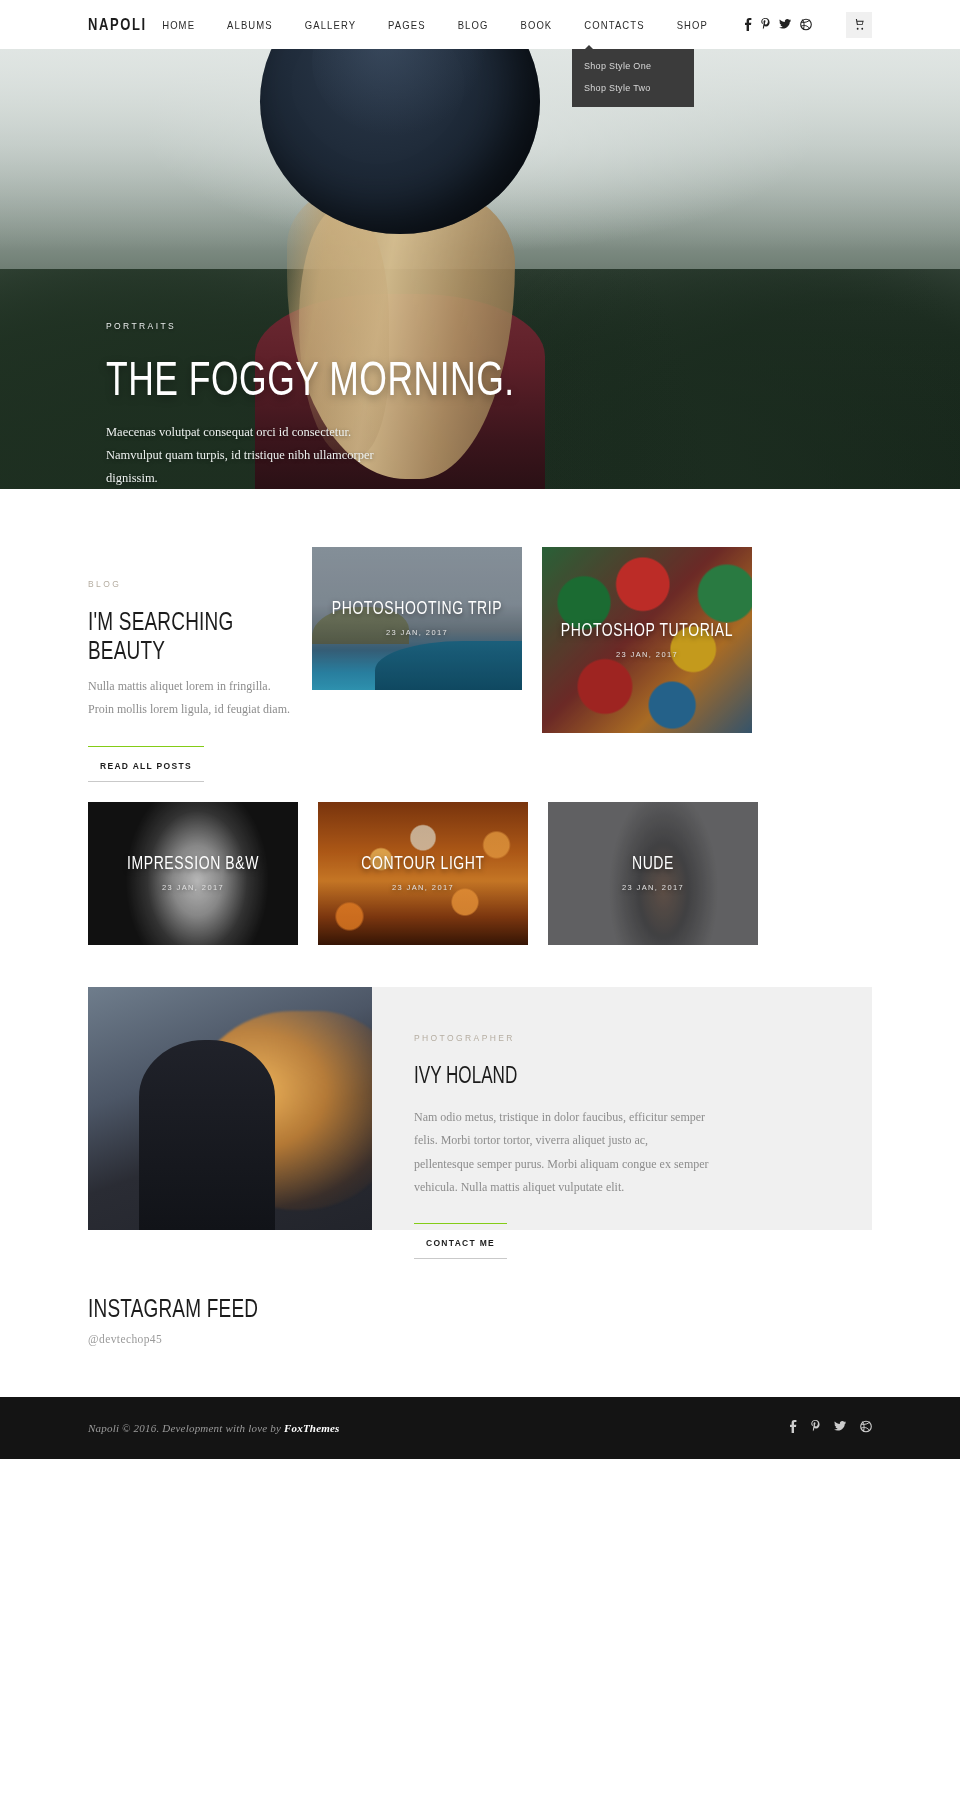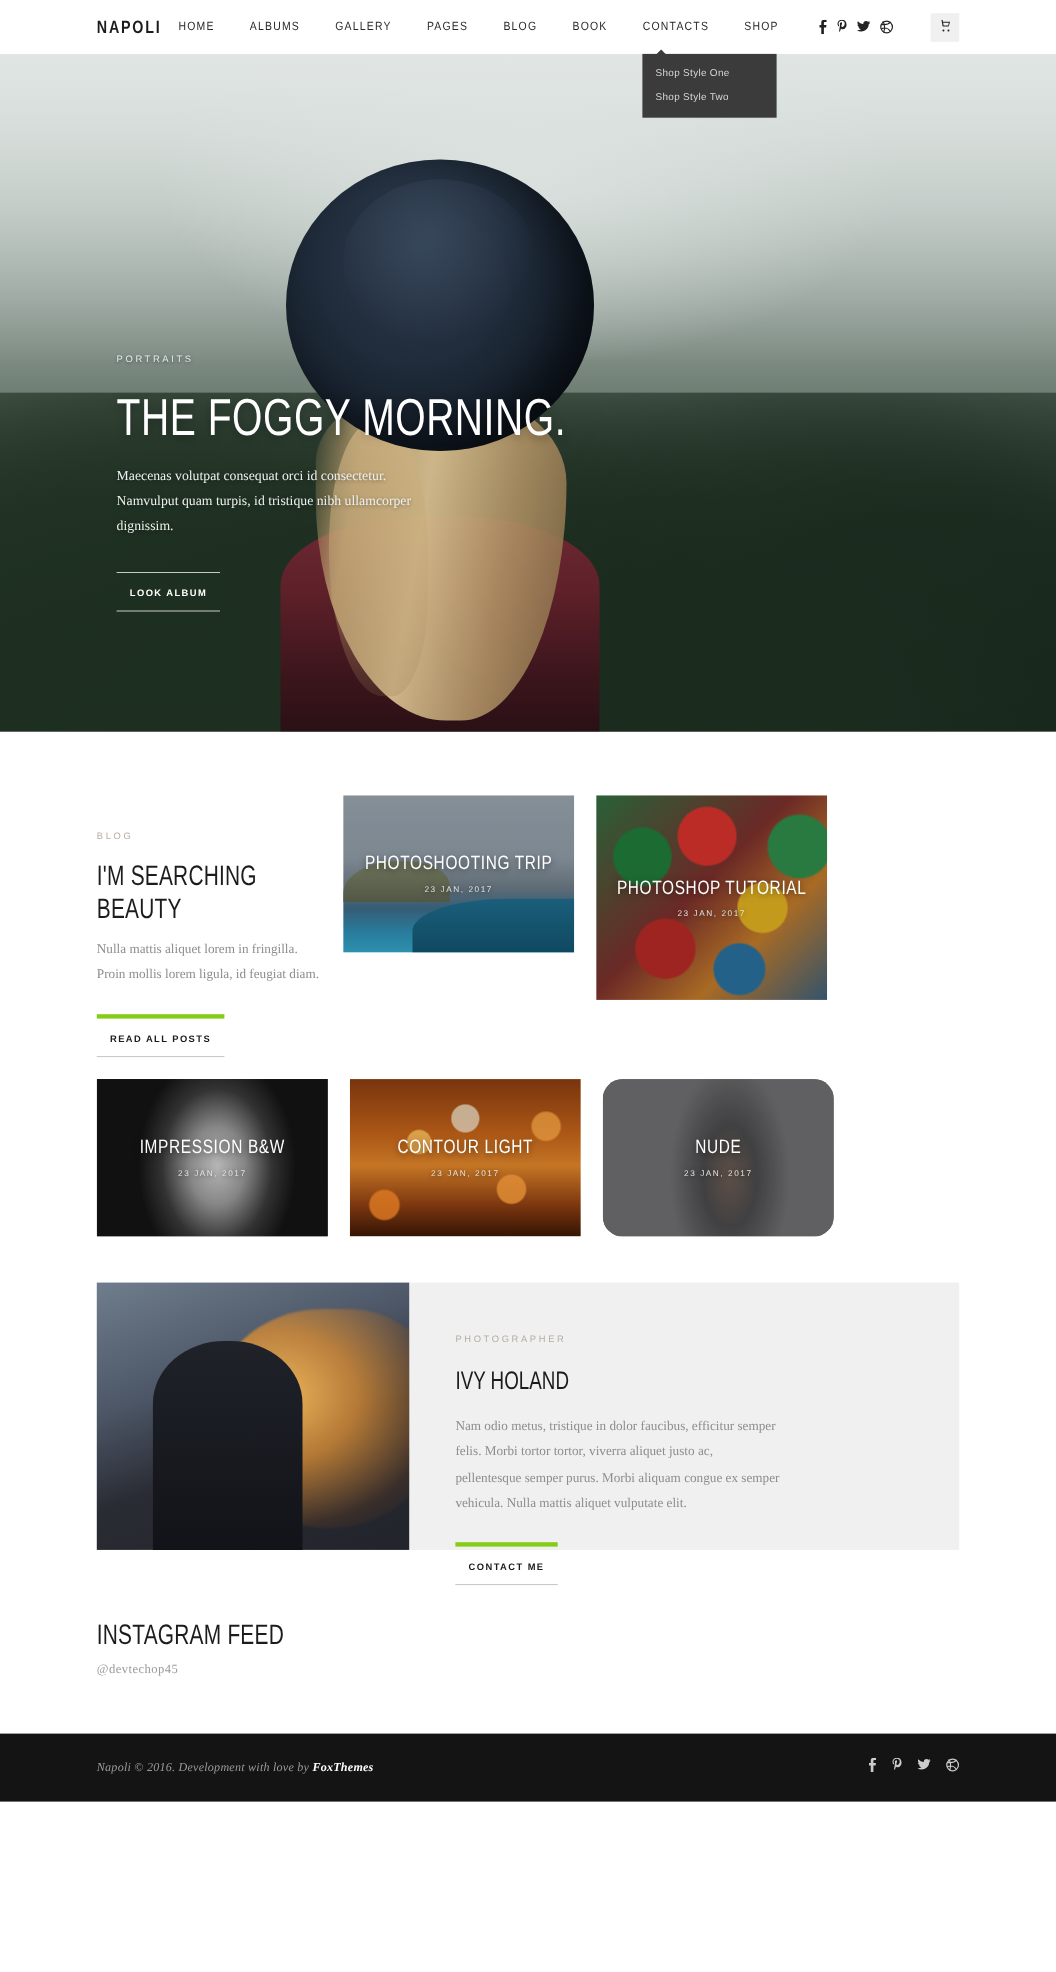--- a/index.html
+++ b/index.html
@@ -60,21 +60,21 @@
     width:26px; height:26px;
     background:#f0f0f0;
     display:flex; align-items:center; justify-content:center;
     cursor:pointer;
   }
 
   
   .dropdown {
     position:absolute;
     top:49px;
-    left:584px;
+    left:572px;
     width:122px;
     background:#3b3b3b;
     padding:6px 0 8px 0;
     z-index:60;
   }
   .dropdown:before {
     content:"";
     position:absolute;
     top:-4px; left:12px;
     border-left:5px solid transparent;
@@ -85,21 +85,21 @@
     font-family:"Liberation Sans", sans-serif;
     font-size:9px;
     color:#d8d8d8;
     padding:6px 12px;
     letter-spacing:.3px;
     cursor:pointer;
   }
 
   
   .hero {
-    height:616px;
+    height:440px;
     position:relative;
     overflow:hidden;
     background:#8d9a94;
   }
   .hero-bg {
     position:absolute; inset:0;
     background:
       radial-gradient(ellipse 50% 40% at 50% 18%, rgba(215,222,219,.85), rgba(160,174,167,0) 70%),
       linear-gradient(180deg,#c9d2cd 0%,#aab6b0 22%,#7f8d84 44%,#46574a 66%,#2d3b31 86%,#26322a 100%);
   }
@@ -214,21 +214,21 @@
     transform-origin:left top;
     margin-bottom:22px;
   }
   .p-serif {
     font-family:"Liberation Serif", serif;
     font-size:12px; line-height:1.95; color:#8d8d8d;
   }
   .btn-dark {
     display:inline-block; margin-top:24px;
     padding:8px 0;
-    border-top:4px solid #84cc16;
+    border-top:1px solid #84cc16;
     border-bottom:1px solid #c9c9c9;
     min-width:88px; text-align:center; cursor:pointer;
   }
   .btn-dark span {
     font-family:"Liberation Sans", sans-serif;
     font-weight:bold; font-size:8.5px; letter-spacing:1.3px; color:#1c1c1c;
     padding:0 12px;
   }
 
   .tile {
@@ -293,21 +293,21 @@
   .tile-contour { width:210px; height:143px; }
   .tile-contour .bg {
     background:
       radial-gradient(circle at 30% 40%, rgba(255,190,90,.9) 0 6%, transparent 7%),
       radial-gradient(circle at 70% 70%, rgba(255,160,60,.85) 0 7%, transparent 8%),
       radial-gradient(circle at 50% 25%, rgba(240,225,200,.8) 0 8%, transparent 9%),
       radial-gradient(circle at 15% 80%, rgba(255,140,40,.8) 0 6%, transparent 7%),
       radial-gradient(circle at 85% 30%, rgba(255,170,70,.8) 0 6%, transparent 7%),
       linear-gradient(180deg,#8a3c10 0%,#c4641a 35%,#e0862a 55%,#8e3f12 80%,#3d1806 100%);
   }
-  .tile-nude { width:210px; height:143px;border-radius:18px; }
+  .tile-nude { width:210px; height:143px; }
   .tile-nude .bg {
     background:
       radial-gradient(ellipse 26% 72% at 55% 62%, #6b5a50 0%, #4a4a4c 45%, #5a5a5c 70%, #6e6e70 100%),
       linear-gradient(180deg,#7b7b7d 0%,#68686a 50%,#57575a 100%);
   }
 
   
   .photographer {
     margin-top:42px;
     display:flex;

